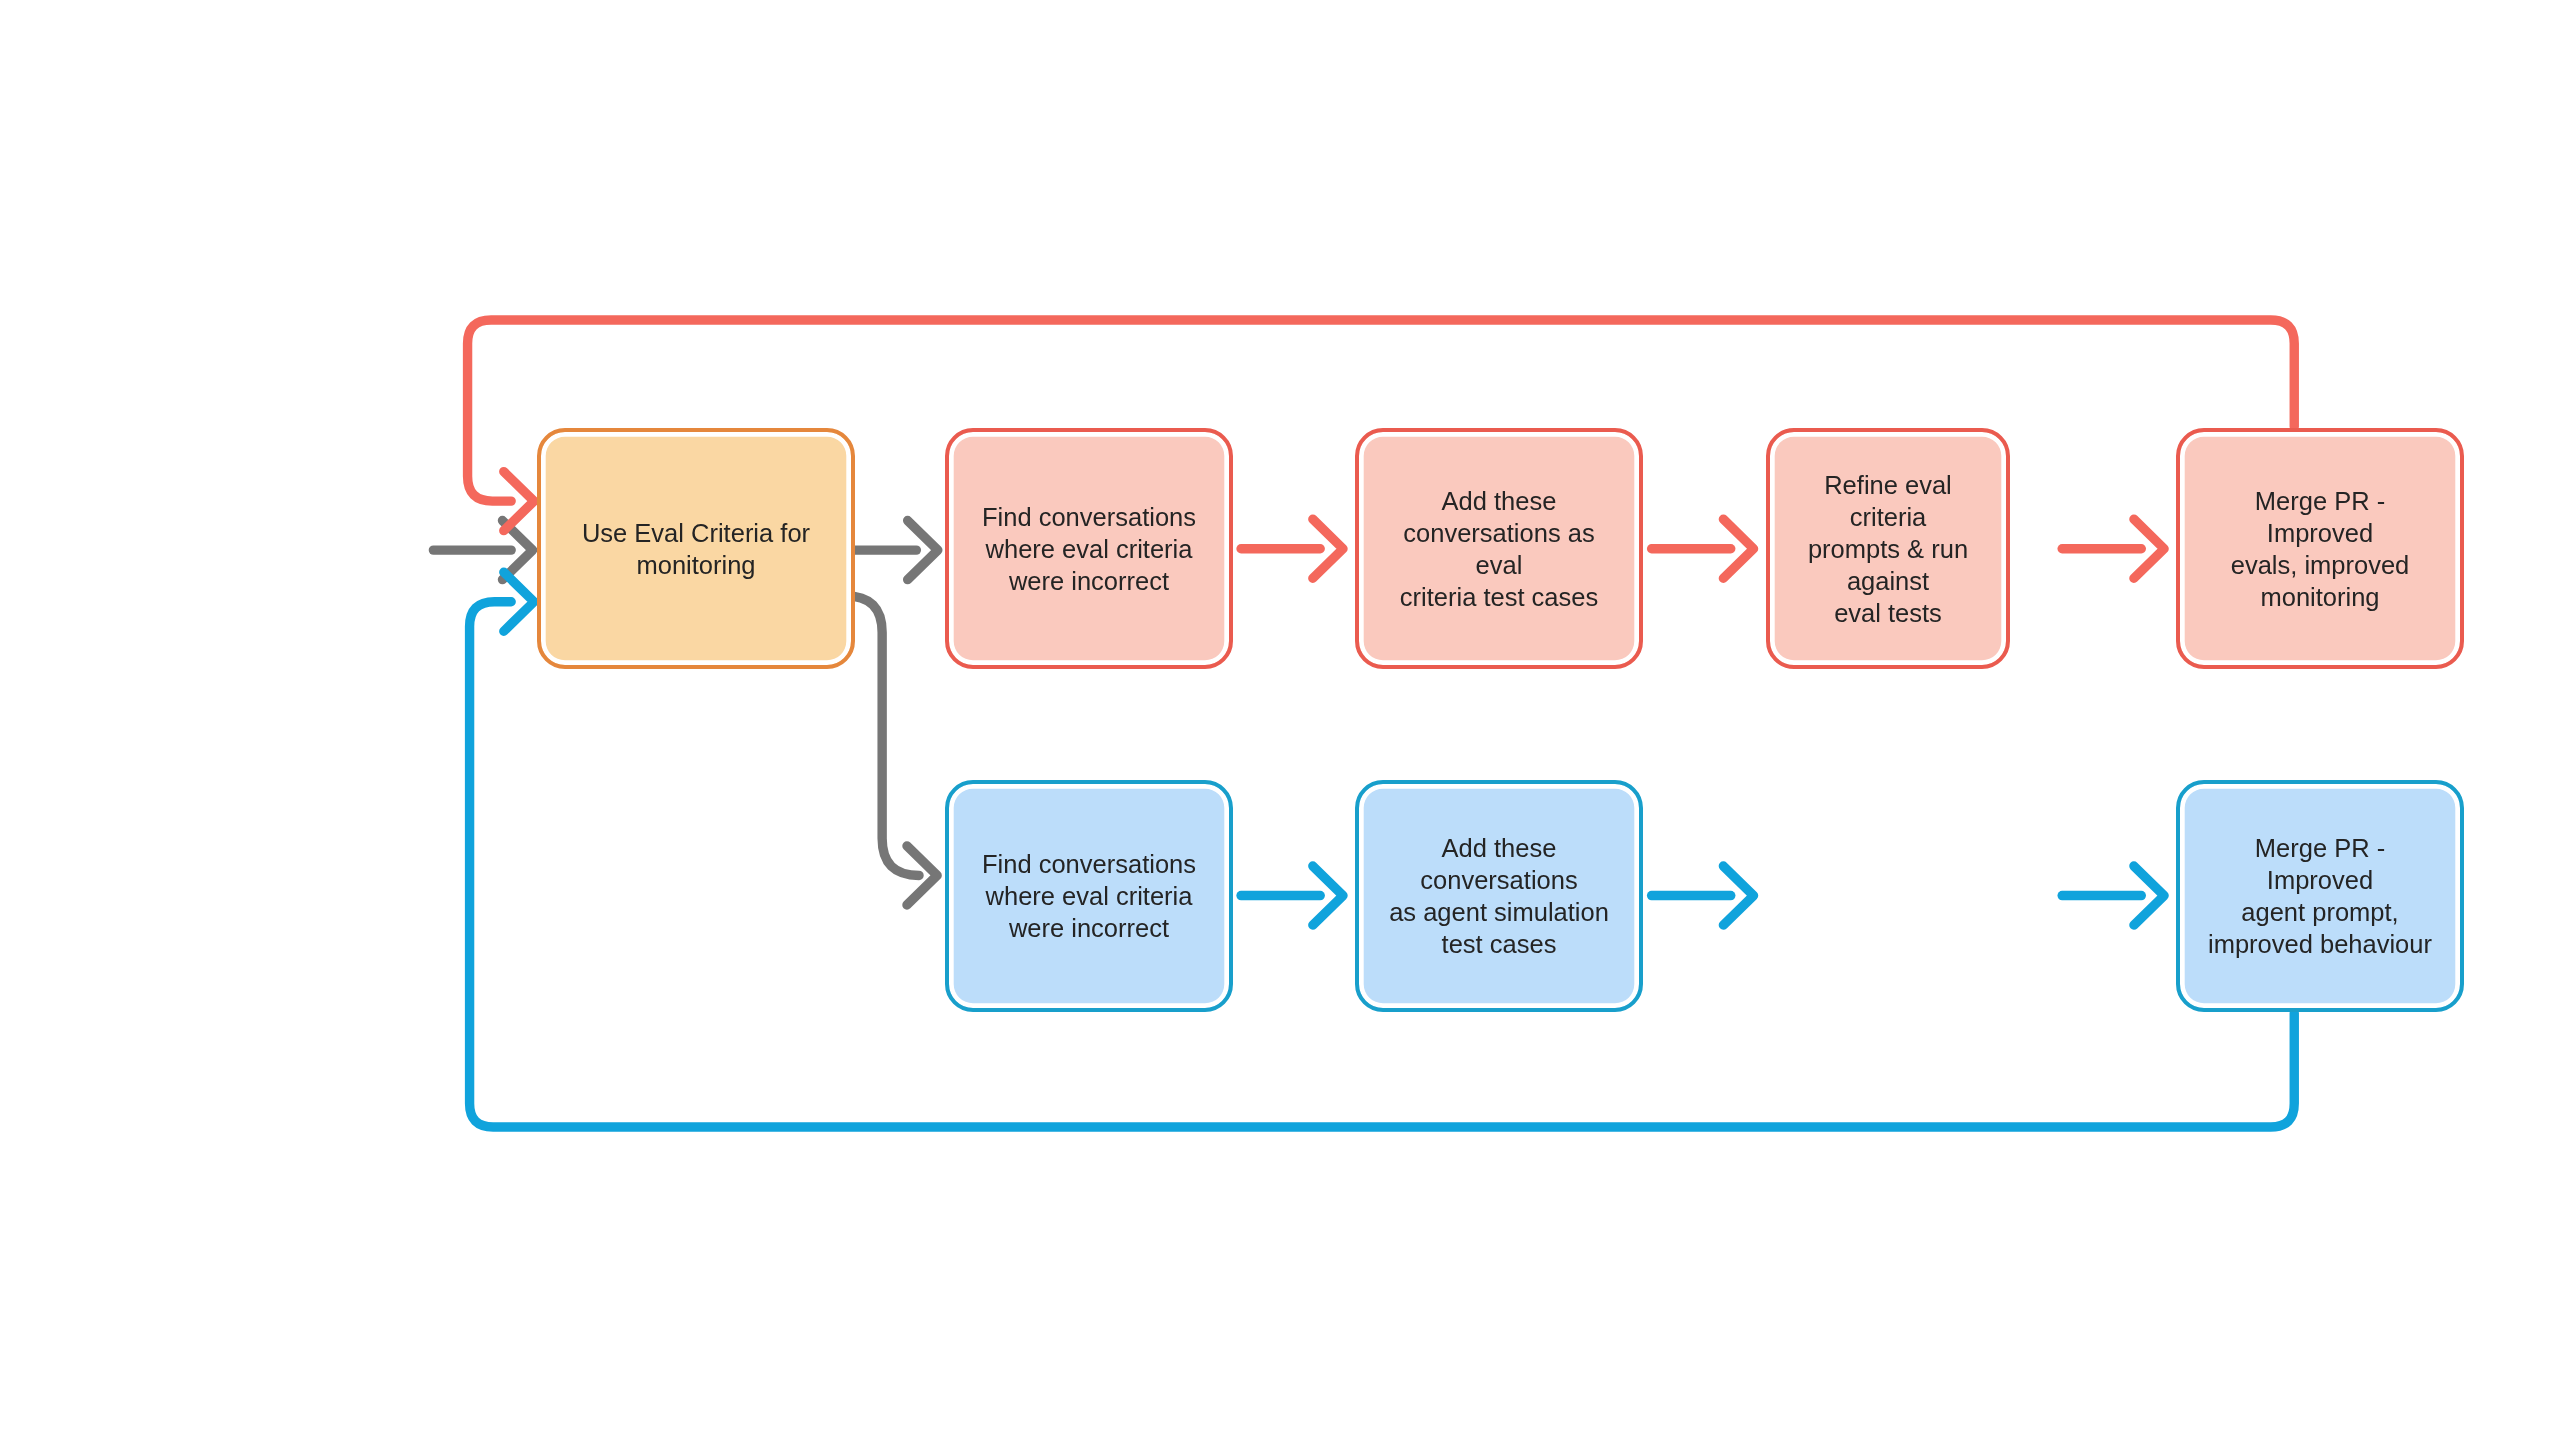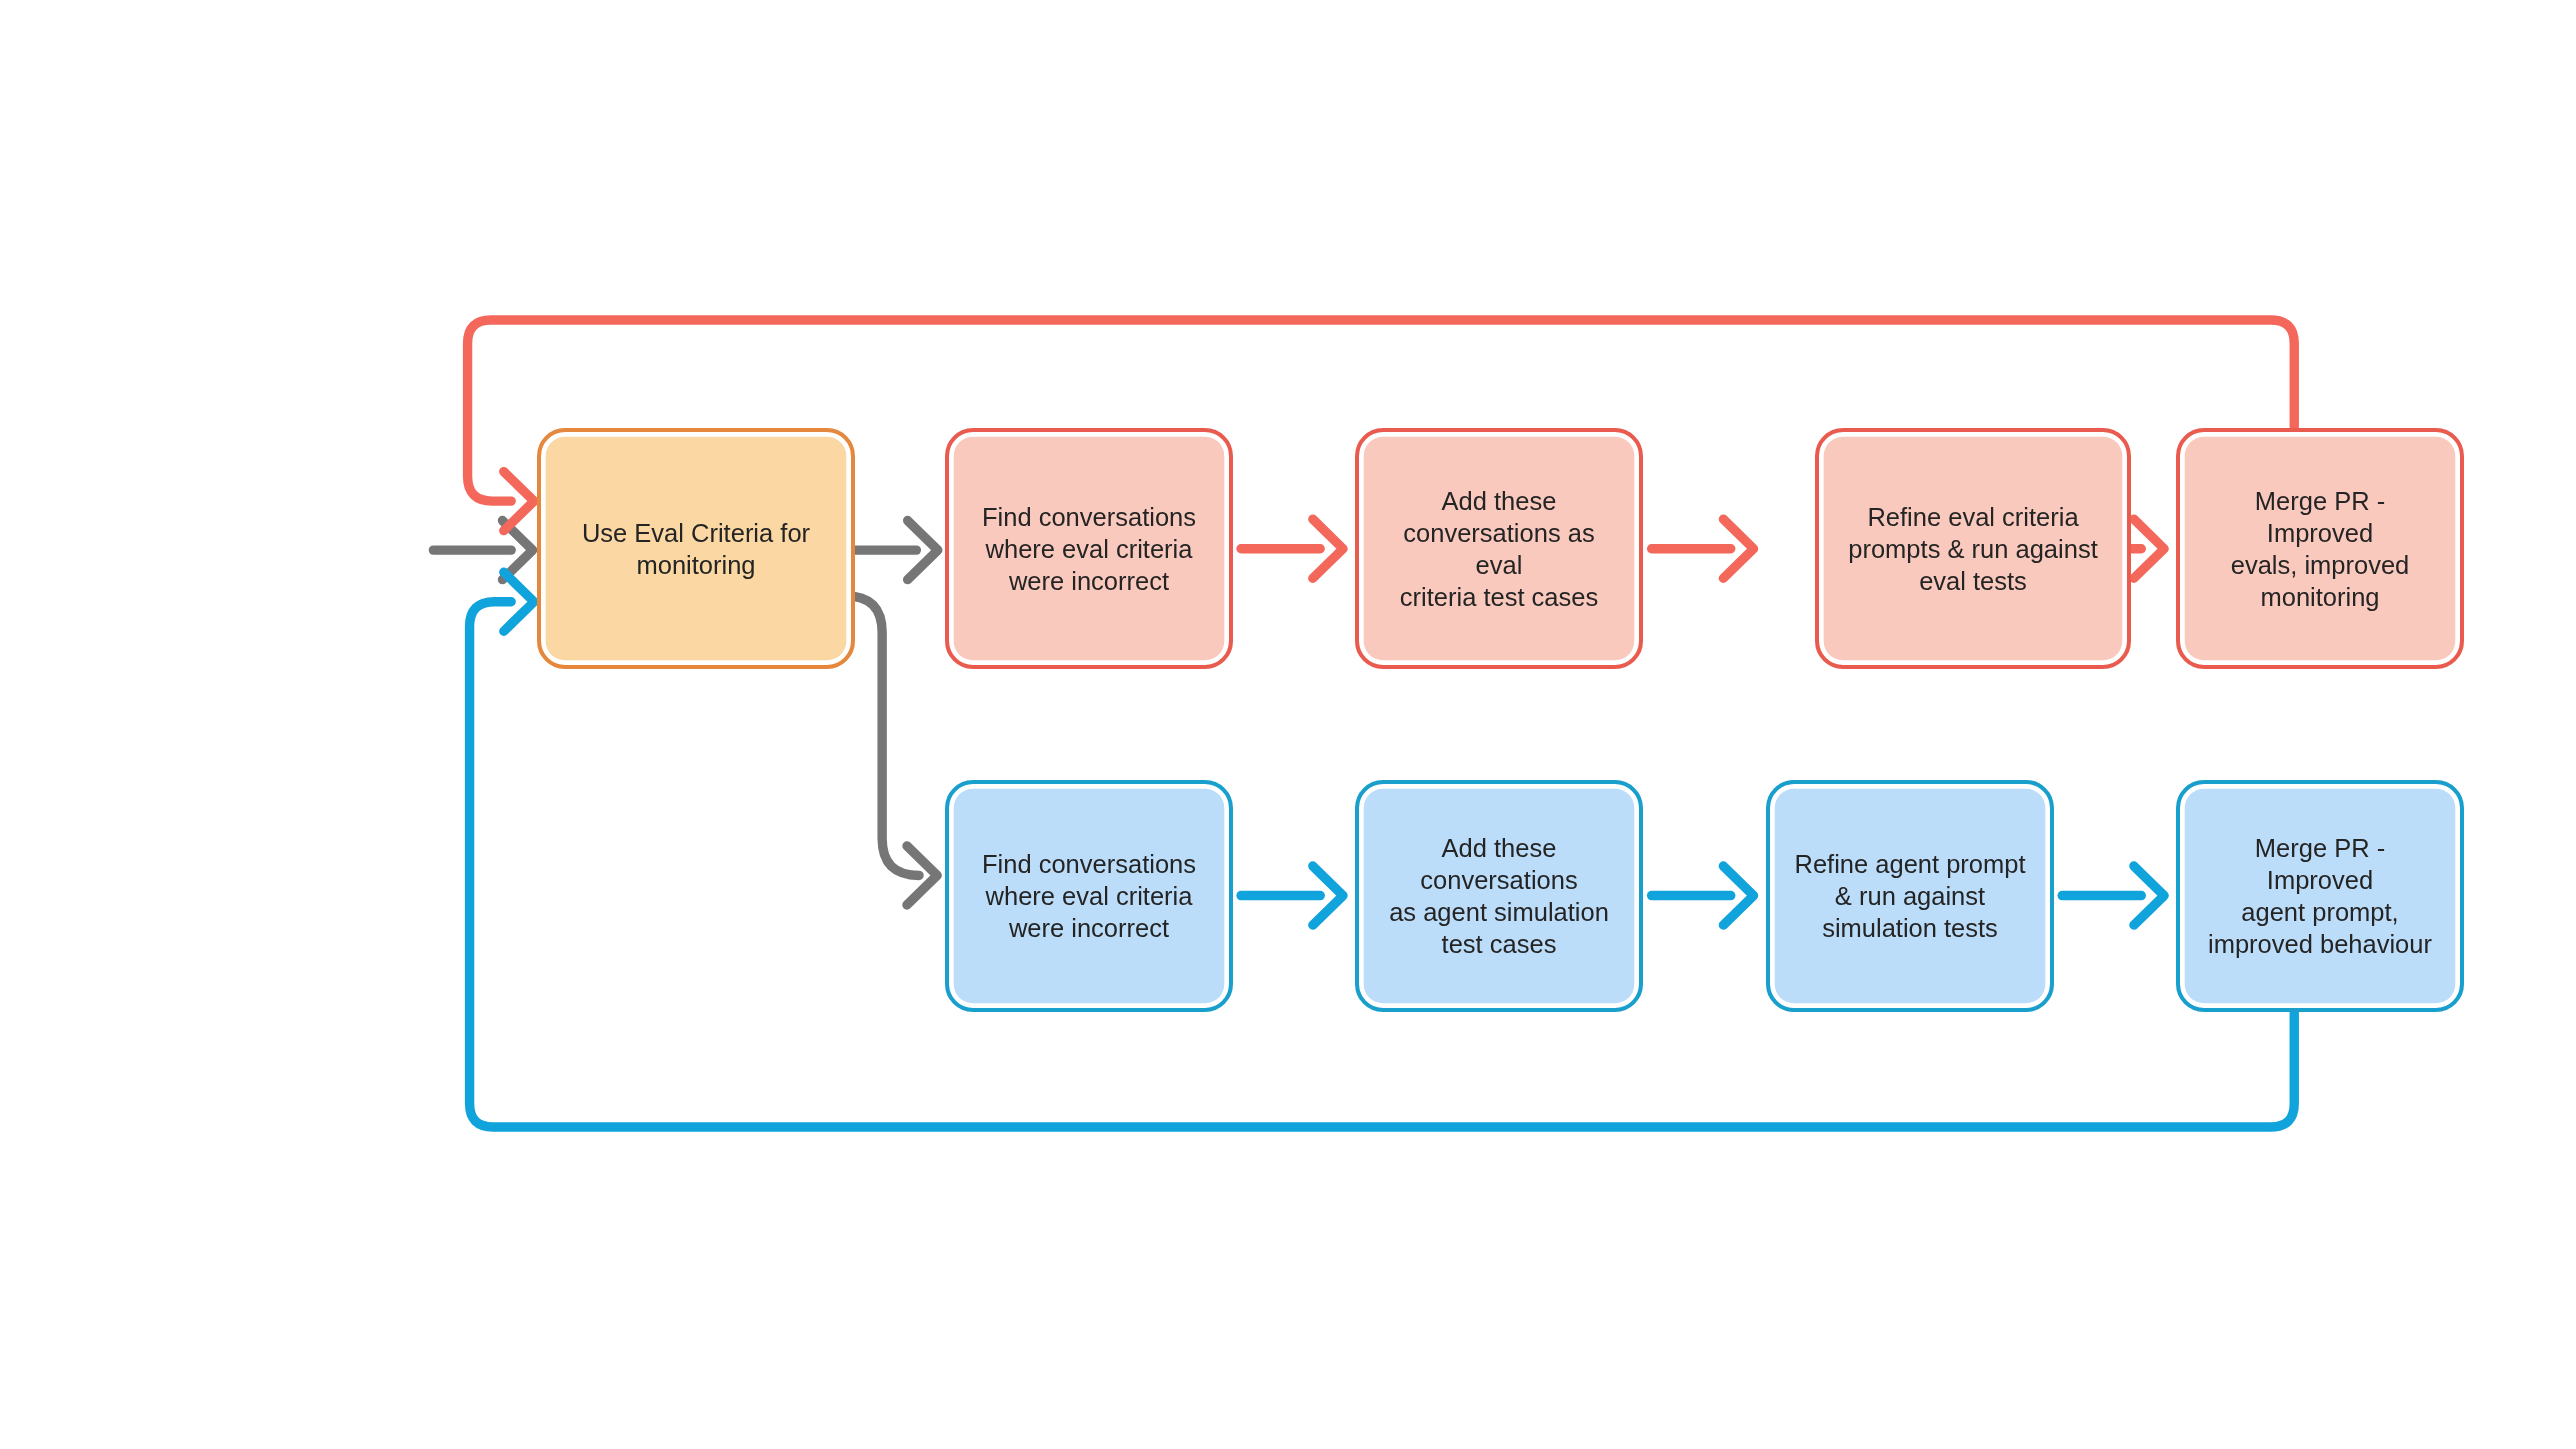--- a/index.html
+++ b/index.html
@@ -85,21 +85,21 @@
 where eval criteria
 were incorrect</span>
   </div>
 
   <div class="node n-red" style="left:1355px;top:428px;width:288px;height:241px;">
     <span class="node-label">Add these
 conversations as eval
 criteria test cases</span>
   </div>
 
-  <div class="node n-red" style="left:1815px;top:428px;width:316px;height:241px;">
+  <div class="node n-red" style="left:1766px;top:428px;width:244px;height:241px;justify-content:flex-end;">
     <span class="node-label">Refine eval criteria
 prompts &amp; run against
 eval tests</span>
   </div>
 
   <div class="node n-red" style="left:2176px;top:428px;width:288px;height:241px;">
     <span class="node-label">Merge PR - Improved
 evals, improved
 monitoring</span>
   </div>
@@ -110,25 +110,20 @@
 were incorrect</span>
   </div>
 
   <div class="node n-blue" style="left:1355px;top:780px;width:288px;height:232px;">
     <span class="node-label">Add these
 conversations
 as agent simulation
 test cases</span>
   </div>
 
-  <div class="node n-blue" style="left:1766px;top:780px;width:288px;height:232px;">
-    <span class="node-label">Refine agent prompt
-&amp; run against
-simulation tests</span>
-  </div>
 
   <div class="node n-blue" style="left:2176px;top:780px;width:288px;height:232px;">
     <span class="node-label">Merge PR - Improved
 agent prompt,
 improved behaviour</span>
   </div>
 
 </div>
 
 

